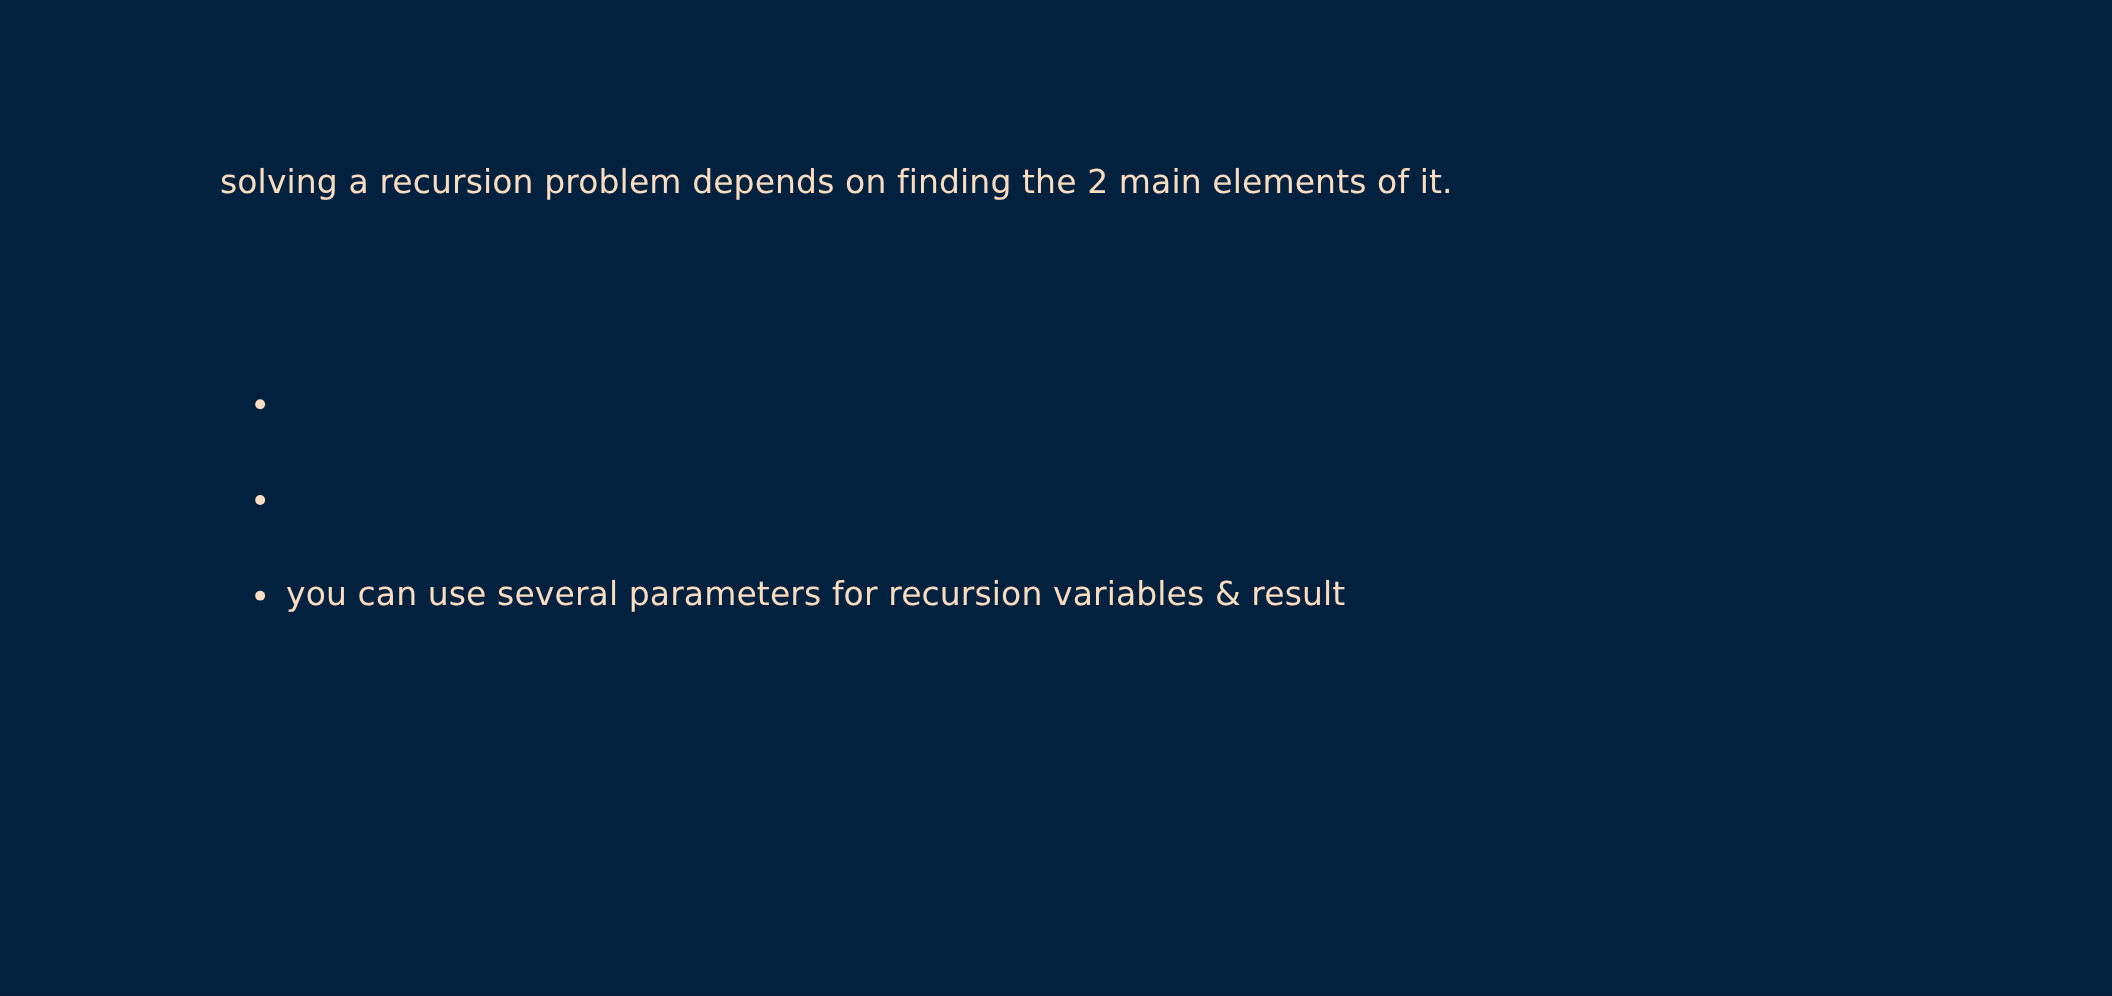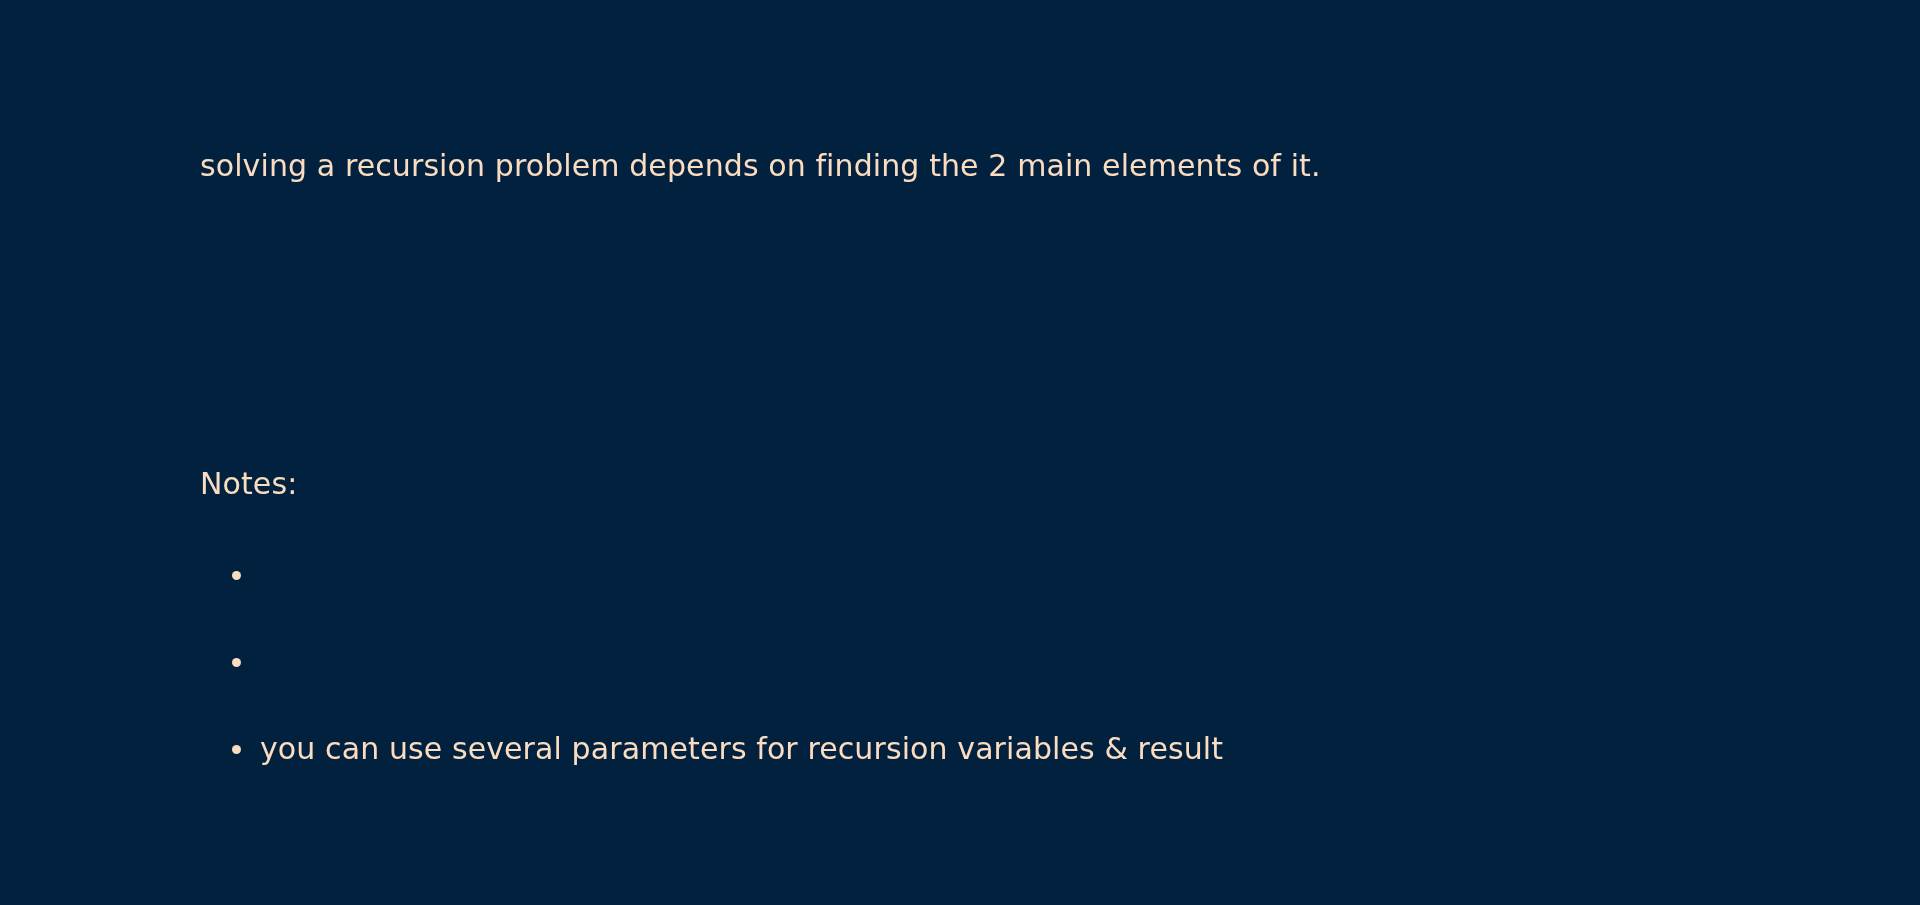--- a/index.html
+++ b/index.html
@@ -80,21 +80,20 @@
 </head>
 <body>
 
 <div class="page">
   <div class="content">
 
     <div class="intro">
       <span class="line">solving a recursion problem depends on finding the 2 main elements of it.</span>
     </div>
 
-    <div class="notes-heading">Notes:</div>
 
     <ul class="notes-list">
       <li>
         <span class="bullet-dot"></span>
       </li>
       <li>
         <span class="bullet-dot"></span>
       </li>
       <li>
         <span class="bullet-dot"></span>

